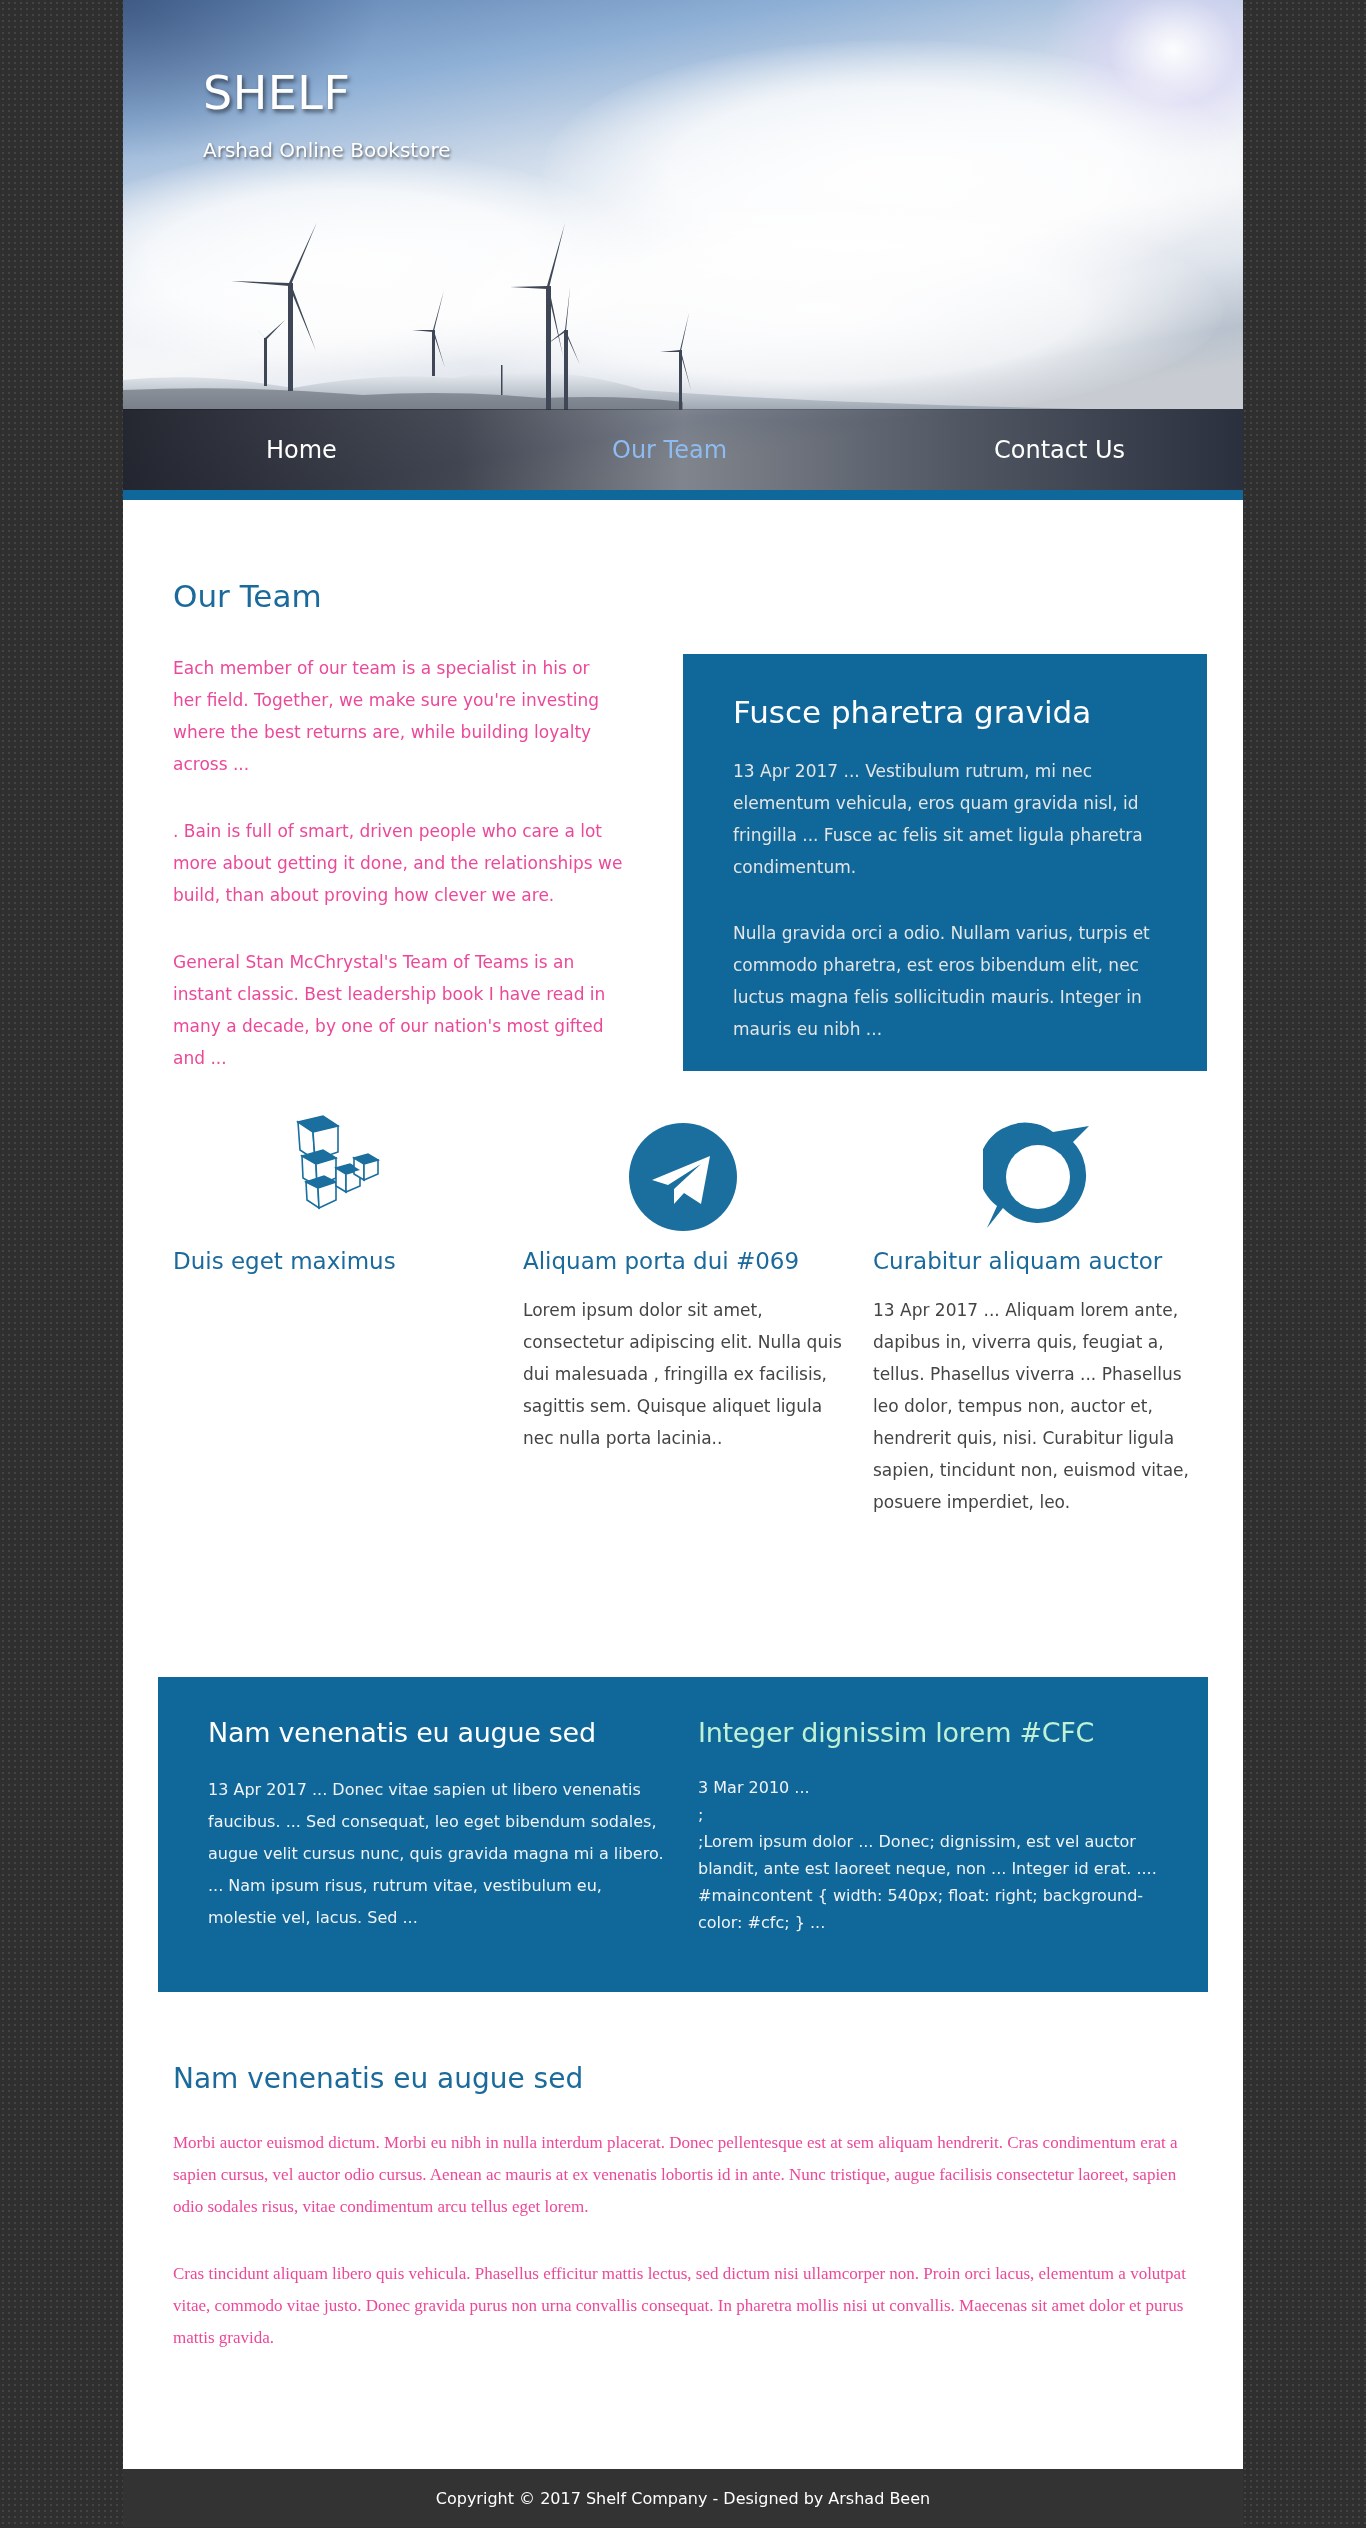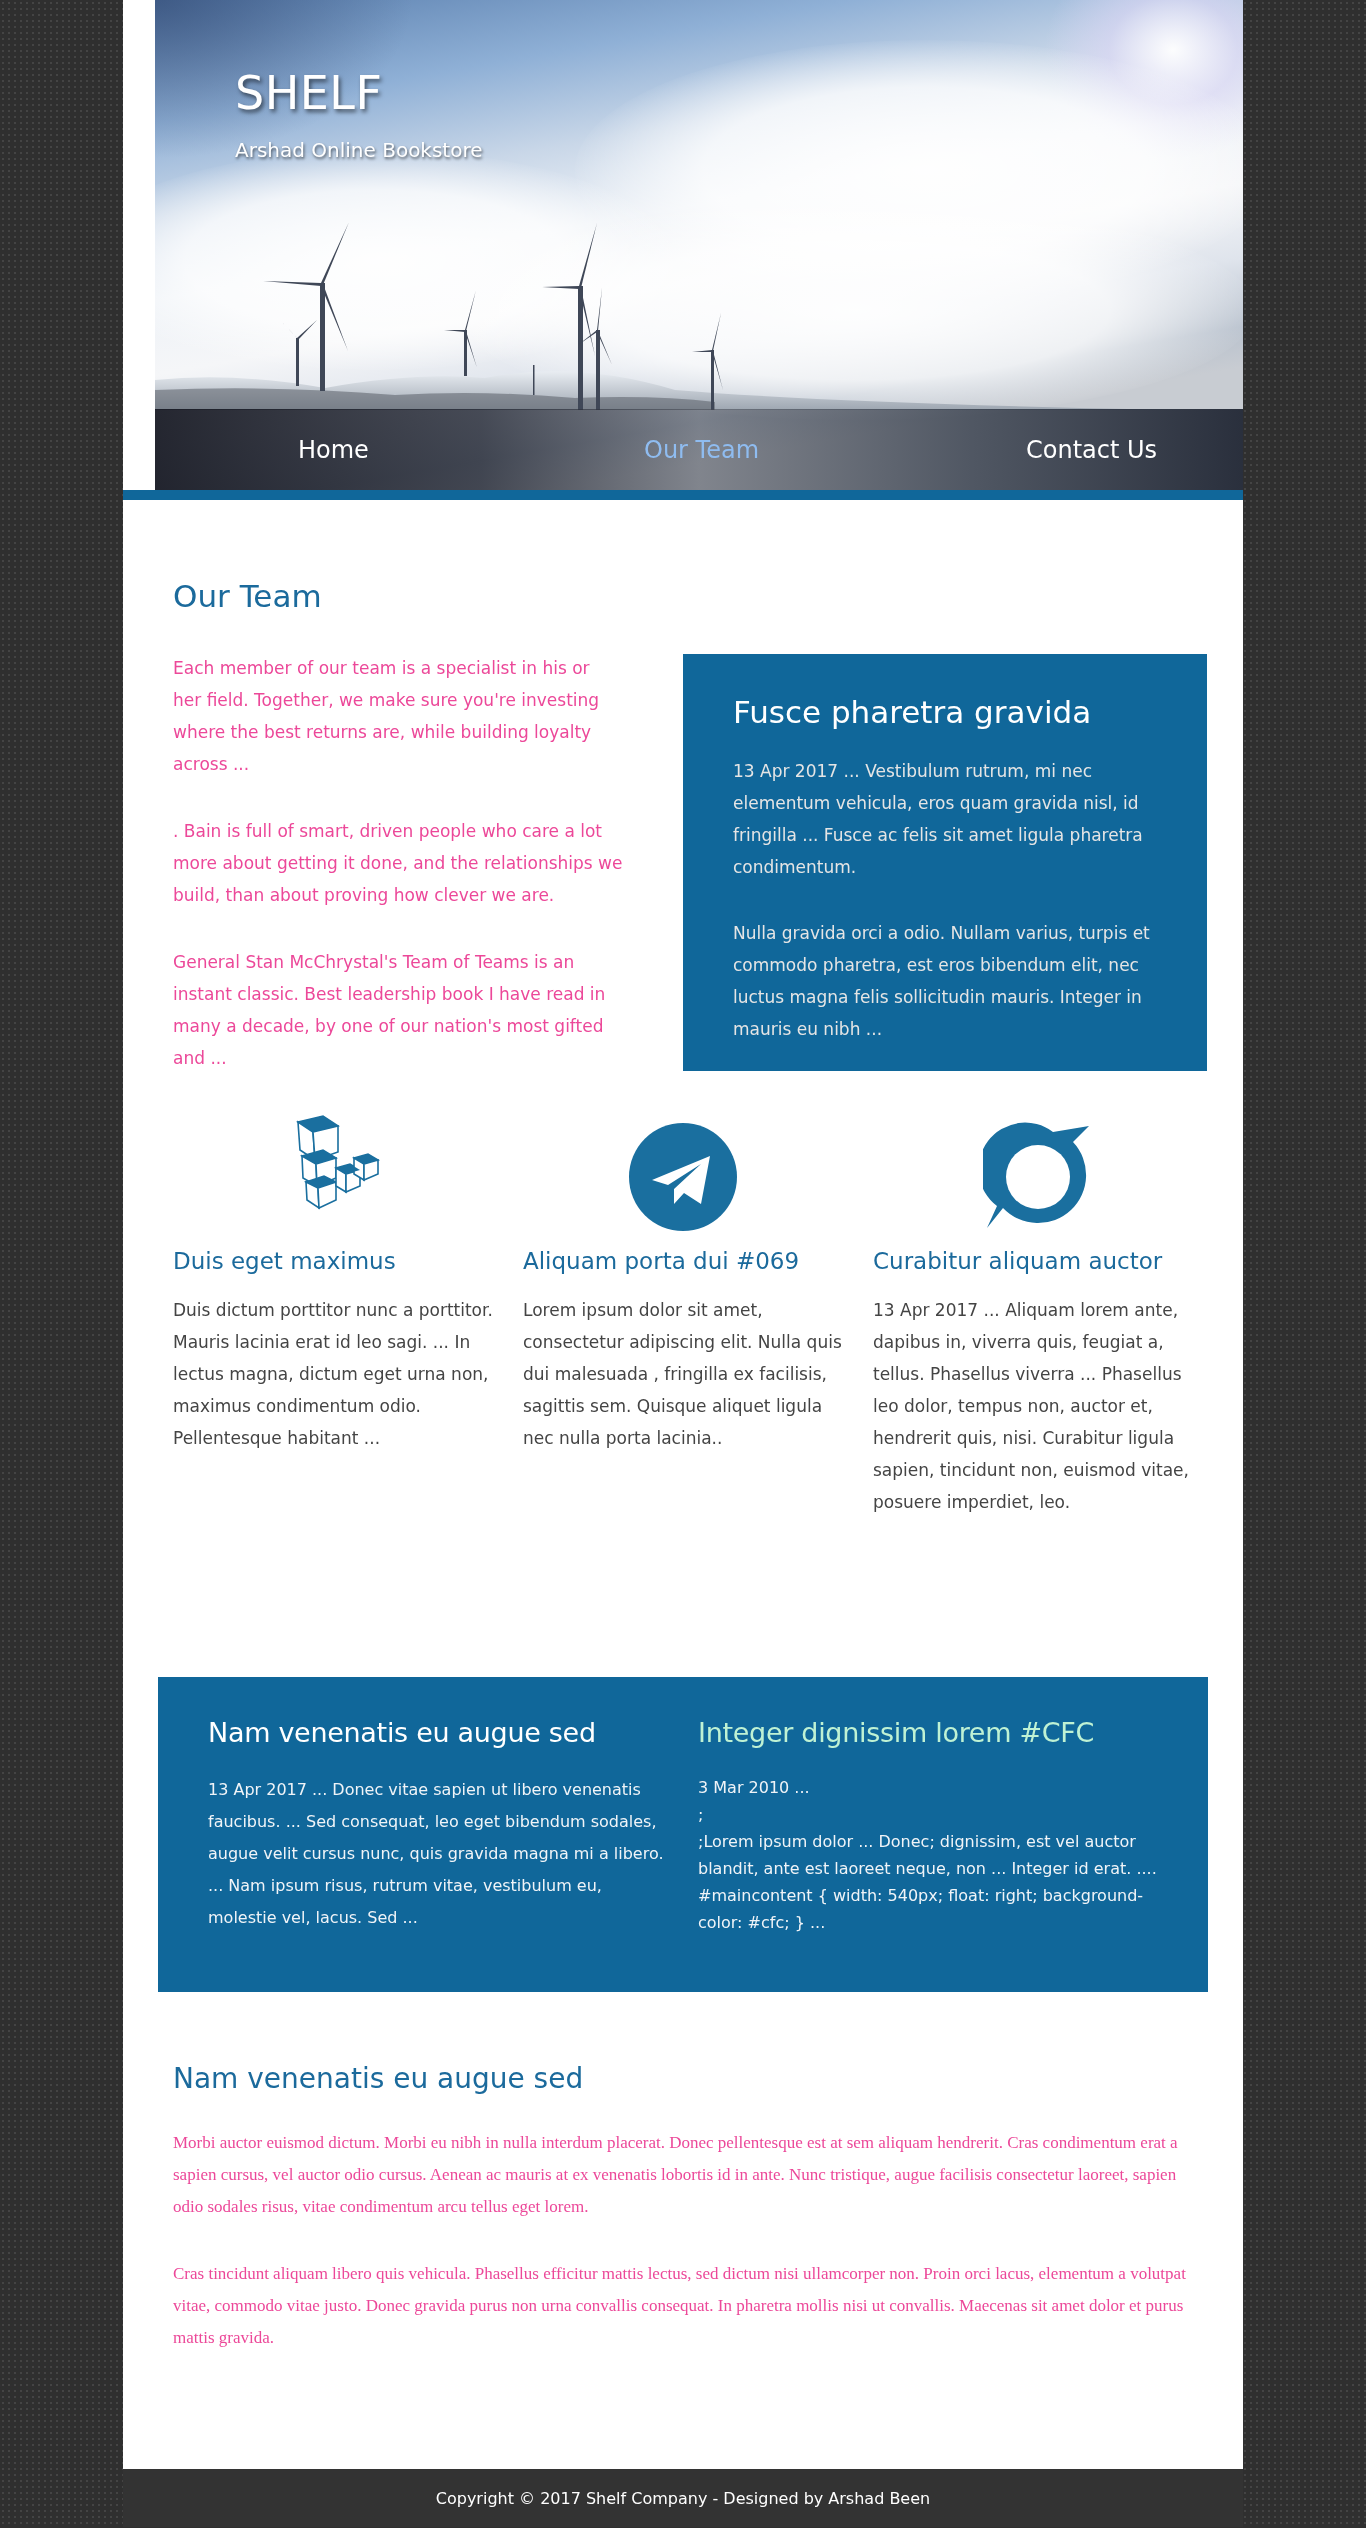--- a/index.html
+++ b/index.html
@@ -17,21 +17,20 @@
     width: 1120px;
     margin-left: 123px;
     background: #ffffff;
   }
   
   .header {
     position: relative;
     height: 490px;
     overflow: hidden;
     background: linear-gradient(170deg, #5a7fae 0%, #8fb0d6 18%, #c9d7e8 32%, #eef2f7 44%, #f5f6f8 55%, #dfe4ec 66%, #b8c1cd 76%, #c8ccd2 82%);
-    margin-left: 32px;
   }
   .header .sky-glow {
     position: absolute; right: -60px; top: -60px; width: 260px; height: 220px;
     background: radial-gradient(ellipse at center, rgba(255,255,255,0.95) 0%, rgba(220,215,245,0.6) 35%, rgba(255,255,255,0) 70%);
   }
   .header .cloud {
     position: absolute; border-radius: 50%;
     background: radial-gradient(ellipse at center, rgba(255,255,255,0.95) 0%, rgba(255,255,255,0.75) 45%, rgba(255,255,255,0) 72%);
   }
   .header .dark-corner {
@@ -210,21 +209,20 @@
           <g fill="#1a6f9f">
             <polygon points="10,10 35,4 50,14 25,20"></polygon>
             <polygon points="14,44 35,38 48,46 28,52"></polygon>
             <polygon points="18,70 36,64 48,70 30,76"></polygon>
             <polygon points="48,56 62,52 72,58 58,62"></polygon>
             <polygon points="66,46 80,42 90,48 76,52"></polygon>
           </g>
         </svg>
       </div>
       <h4 class="h-blue">Duis eget maximus</h4>
-      <p>Duis dictum porttitor nunc a porttitor. Mauris lacinia erat id leo sagi. ... In lectus magna, dictum eget urna non, maximus condimentum odio. Pellentesque habitant ...</p>
     </div>
 
     <div class="col" style="left:400px;">
       <div class="icon-wrap" style="width:320px; justify-content:flex-start; padding-left:105px; padding-top:10px; height:110px;">
         <svg width="110" height="110" viewBox="0 0 110 110">
           <circle cx="55" cy="55" r="54" fill="#1a6f9f"></circle>
           <path d="M24 58 L82 34 L73 82 L56 71 L46 82 L46 67 L73 42 L40 63 Z" fill="#ffffff"></path>
         </svg>
       </div>
       <h4 class="h-blue">Aliquam porta dui #069</h4>

